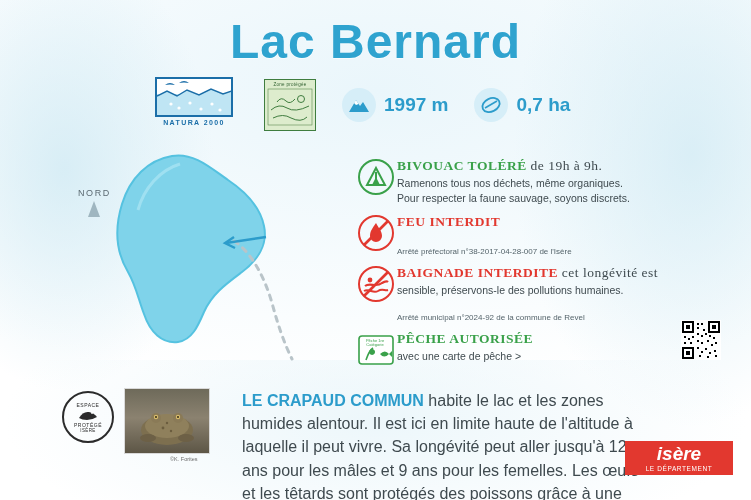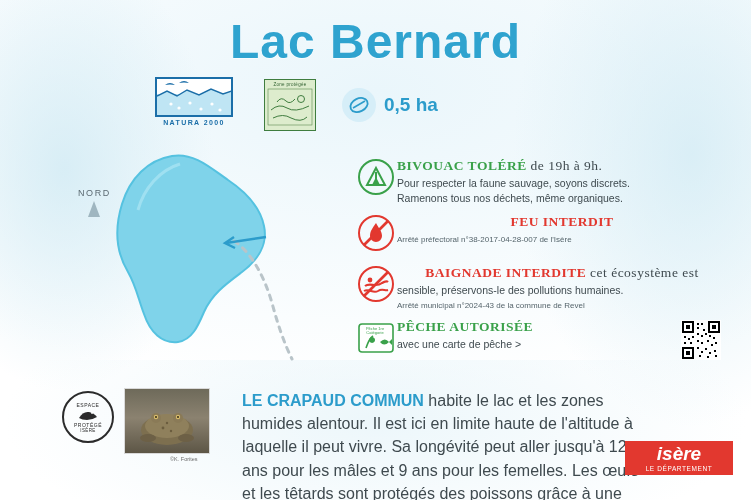--- a/index.html
+++ b/index.html
@@ -129,23 +129,23 @@
   .rule { display: flex; margin-bottom: 9px; }
   .rule .icon {
     width: 42px; min-width: 42px; height: 42px;
     display: flex; align-items: flex-start; justify-content: center;
     padding-top: 1px;
   }
   .rule .body { flex: 1; }
   .rule .head { font-size: 13.5px; font-weight: bold; line-height: 1.25; }
   .rule .head .normal { font-weight: normal; color: #3f4a4f; }
   .rule .sub { font-size: 10.5px; color: #3f4a4f; line-height: 1.35; margin-top: 1px; }
-  .rule .fine { font-size: 8px; color: #55646b; margin-top: 4px; }
+  .rule .fine { font-size: 8px; color: #55646b; margin-top: 16px; }
   .green { color: #3aa14a; }
-  .red { color: #e2382f; text-align: center; }
+  .red { color: #e2382f; }
   .spaced { letter-spacing: .5px; font-family: Liberation Serif, serif; }
 
   .qr {
     position: absolute;
     right: 6px; top: 162px;
     width: 40px; height: 40px;
   }
 
   
   .footer {
@@ -235,29 +235,38 @@
       <div class="ztop">Zone protégée</div>
       <svg class="zart" width="46" height="38" viewBox="0 0 46 38">
         <rect x="1" y="1" width="44" height="36" fill="#ddeccd" stroke="#5d8a4f" stroke-width="0.6"></rect>
         <path d="M4 22 q8 -7 16 -2 q8 5 22 -2" fill="none" stroke="#3f7d3f" stroke-width="1"></path>
         <path d="M6 30 q10 -5 18 0 q10 5 16 -1" fill="none" stroke="#3f7d3f" stroke-width="1"></path>
         <path d="M10 14 q4 -6 9 -1 q4 4 9 -2" fill="none" stroke="#3f7d3f" stroke-width="1"></path>
         <circle cx="34" cy="11" r="3.5" fill="none" stroke="#3f7d3f" stroke-width="1"></circle>
       </svg>
     </div>
 
+    <div class="stat">
+      <div class="circle">
+        <svg width="22" height="20" viewBox="0 0 22 20">
+          <path d="M1 17 L8 5 L12 11 L15 7 L21 17 Z" fill="#2c9ccb"></path>
+          <path d="M8 5 L10.6 9 L8 10 L6 8 Z" fill="#ffffff"></path>
+        </svg>
+      </div>
+      <div class="val">1997 m</div>
+    </div>
 
     <div class="stat">
       <div class="circle">
         <svg width="22" height="20" viewBox="0 0 22 20">
           <ellipse cx="11" cy="10" rx="9" ry="6.5" transform="rotate(-25 11 10)" fill="none" stroke="#2c9ccb" stroke-width="1.8"></ellipse>
           <path d="M5 13 L17 6" stroke="#2c9ccb" stroke-width="1.6"></path>
         </svg>
       </div>
-      <div class="val">0,5 ha</div>
+      <div class="val">0,7 ha</div>
     </div>
   </div>
 
   <div class="map">
     <div class="nord">
       <div class="txt">NORD</div>
       <div class="arrow"></div>
     </div>
 
     <svg class="lake" width="200" height="215" viewBox="0 0 200 215">
@@ -291,22 +300,22 @@
           <path d="M18 9 L27 26 L9 26 Z" fill="none" stroke="#3aa14a" stroke-width="2"></path>
           <path d="M18 13 L18 26" stroke="#3aa14a" stroke-width="2"></path>
           <path d="M14 26 L18 18 L22 26" fill="#3aa14a"></path>
         </svg>
       </div>
       <div class="body">
         <div class="head green spaced">
           <span>BIVOUAC TOLÉRÉ</span>
           <span class="normal">de 19h à 9h.</span>
         </div>
+        <div class="sub">Ramenons tous nos déchets, même organiques.</div>
         <div class="sub">Pour respecter la faune sauvage, soyons discrets.</div>
-        <div class="sub">Ramenons tous nos déchets, même organiques.</div>
       </div>
     </div>
 
     <div class="rule">
       <div class="icon">
         <svg width="36" height="36" viewBox="0 0 36 36">
           <circle cx="18" cy="18" r="17" fill="none" stroke="#e2382f" stroke-width="2"></circle>
           <path d="M18 8 C 14 14, 12 16, 12 21 a6 6 0 0 0 12 0 c0 -5 -3 -7 -6 -13 Z" fill="#e2382f"></path>
           <path d="M6 30 L30 6" stroke="#e2382f" stroke-width="2.6"></path>
         </svg>
@@ -323,24 +332,24 @@
           <circle cx="18" cy="18" r="17" fill="none" stroke="#e2382f" stroke-width="2"></circle>
           <circle cx="12" cy="14" r="2.4" fill="#e2382f"></circle>
           <path d="M7 20 C 12 16, 18 22, 24 17 C 27 15, 29 15, 30 16" fill="none" stroke="#e2382f" stroke-width="2.2"></path>
           <path d="M6 25 C 11 22, 15 28, 20 25 C 24 22, 27 25, 30 24" fill="none" stroke="#e2382f" stroke-width="2"></path>
           <path d="M6 30 L30 6" stroke="#e2382f" stroke-width="2.6"></path>
         </svg>
       </div>
       <div class="body">
         <div class="head red spaced">
           <span>BAIGNADE INTERDITE</span>
-          <span class="normal">cet écosystème est</span>
+          <span class="normal">cet longévité est</span>
         </div>
         <div class="sub">sensible, préservons-le des pollutions humaines.</div>
-        <div class="fine">Arrêté municipal n°2024-43 de la commune de Revel</div>
+        <div class="fine">Arrêté municipal n°2024-92 de la commune de Revel</div>
       </div>
     </div>
 
     <div class="rule">
       <div class="icon">
         <svg width="36" height="36" viewBox="0 0 36 36">
           <rect x="1" y="4" width="34" height="28" rx="3" fill="#ffffff" stroke="#3aa14a" stroke-width="1.6"></rect>
           <text x="17" y="10" font-size="4" fill="#3aa14a" text-anchor="middle" font-family="Liberation Sans, sans-serif">Pêche 1re</text>
           <text x="17" y="14" font-size="4" fill="#3aa14a" text-anchor="middle" font-family="Liberation Sans, sans-serif">Catégorie</text>
           <path d="M8 28 C 10 22, 12 18, 15 16" fill="none" stroke="#3aa14a" stroke-width="1.6"></path>

